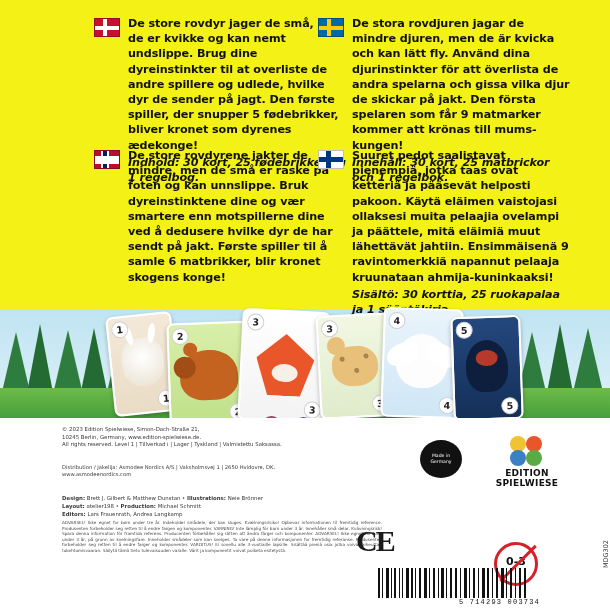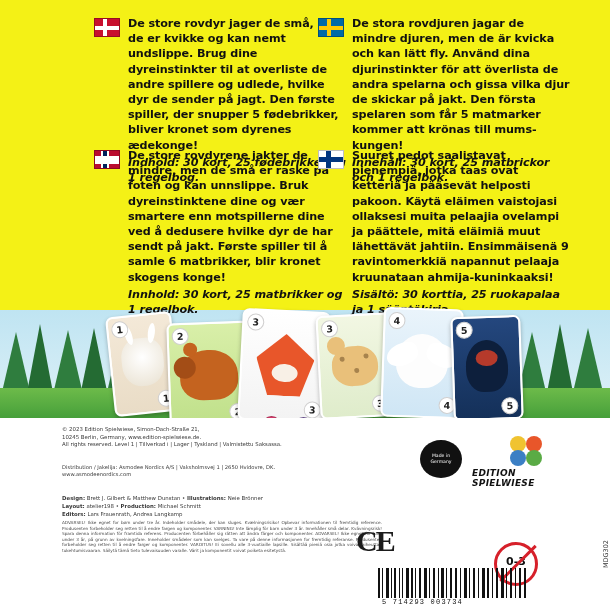--- a/index.html
+++ b/index.html
@@ -181,21 +181,21 @@
   }
   .asmodee small{font-size:5.5px;font-weight:400;letter-spacing:1px;}
   .madein{
     position:absolute;left:420px;top:22px;width:42px;height:38px;
     border-radius:50%;
     background:#111;color:#fff;
     font-size:4.6px;line-height:6px;text-align:center;
     display:flex;flex-direction:column;align-items:center;justify-content:center;
   }
   .spielwiese{
-    position:absolute;left:472px;top:18px;width:110px;height:54px;font-style:italic;
+    position:absolute;left:472px;top:18px;width:110px;height:54px;text-align:center;
   }
   .sw-dots{position:relative;width:34px;height:30px;margin:0 auto;}
   .sw-dots i{position:absolute;width:16px;height:16px;border-radius:50%;}
   .sw-title{font-size:9px;font-weight:700;letter-spacing:.3px;color:#111;margin-top:2px;}
   .sw-sub{font-size:9px;font-weight:700;letter-spacing:.3px;color:#111;}
 
   .ce{
     position:absolute;left:356px;top:106px;
     font-size:30px;font-weight:700;color:#1b1b1b;
     font-family:"Liberation Serif", serif;
@@ -217,22 +217,22 @@
     font-size:11px;font-weight:700;color:#111;
   }
 
   
   .barcode{
     position:absolute;left:378px;top:150px;width:150px;height:40px;
   }
   .barcode .bars{position:absolute;left:0;top:0;width:150px;height:30px;}
   .barcode .bars i{position:absolute;top:0;height:30px;background:#111;}
   .barcode .digits{
-    position:absolute;left:4px;top:30px;width:150px;
-    font-size:7px;letter-spacing:1.2px;color:#111;text-align:left;
+    position:absolute;left:12px;top:30px;width:150px;
+    font-size:7px;letter-spacing:1.2px;color:#111;text-align:right;
     font-family:"Liberation Mono", monospace;
   }
   .sku{
     position:absolute;right:8px;top:122px;
     font-size:6.5px;color:#333;
     transform:rotate(-90deg);transform-origin:right top;
   }
 </style>
 </head>
 <body>
@@ -263,33 +263,32 @@
     <div class="flag flag-dk"></div>
     <div class="txtbody">
       <span>De store rovdyr jager de små, men de er kvikke og kan nemt undslippe. Brug dine dyreinstinkter til at overliste de andre spillere og udlede, hvilke dyr de sender på jagt. Den første spiller, der snupper 5 fødebrikker, bliver kronet som dyrenes ædekonge!</span>
       <span class="ital">Indhold: 30 kort, 25 fødebrikker og 1 regelbog.</span>
     </div>
   </div>
 
   <div class="txtcol" id="t-se">
     <div class="flag flag-se"></div>
     <div class="txtbody">
-      <span>De stora rovdjuren jagar de mindre djuren, men de är kvicka och kan lätt fly. Använd dina djurinstinkter för att överlista de andra spelarna och gissa vilka djur de skickar på jakt. Den första spelaren som får 5 matmarker kommer att krönas till mums-kungen!</span>
+      <span>De stora rovdjuren jagar de mindre djuren, men de är kvicka och kan lätt fly. Använd dina djurinstinkter för att överlista de andra spelarna och gissa vilka djur de skickar på jakt. Den första spelaren som får 9 matmarker kommer att krönas till mums-kungen!</span>
       <span class="ital">Innehåll: 30 kort, 25 matbrickor och 1 regelbok.</span>
     </div>
   </div>
 
   <div class="txtcol" id="t-no">
     <div class="flag flag-no">
         <i></i>
         <i class="h"></i>
       </div>
     <div class="txtbody">
       <span>De store rovdyrene jakter de mindre, men de små er raske på foten og kan unnslippe. Bruk dyreinstinktene dine og vær smartere enn motspillerne dine ved å dedusere hvilke dyr de har sendt på jakt. Første spiller til å samle 6 matbrikker, blir kronet skogens konge!</span>
-      <span class="ital">Innhold: 30 kort, 25 matbrikker og 1 regelbok.</span>
     </div>
   </div>
 
   <div class="txtcol" id="t-fi">
     <div class="flag flag-fi"></div>
     <div class="txtbody">
       <span>Suuret pedot saalistavat pienempiä, jotka taas ovat ketteriä ja pääsevät helposti pakoon. Käytä eläimen vaistojasi ollaksesi muita pelaajia ovelampi ja päättele, mitä eläimiä muut lähettävät jahtiin. Ensimmäisenä 9 ravintomerkkiä napannut pelaaja kruunataan ahmija-kuninkaaksi!</span>
       <span class="ital">Sisältö: 30 korttia, 25 ruokapalaa ja 1 sääntökirja.</span>
     </div>
   </div>

